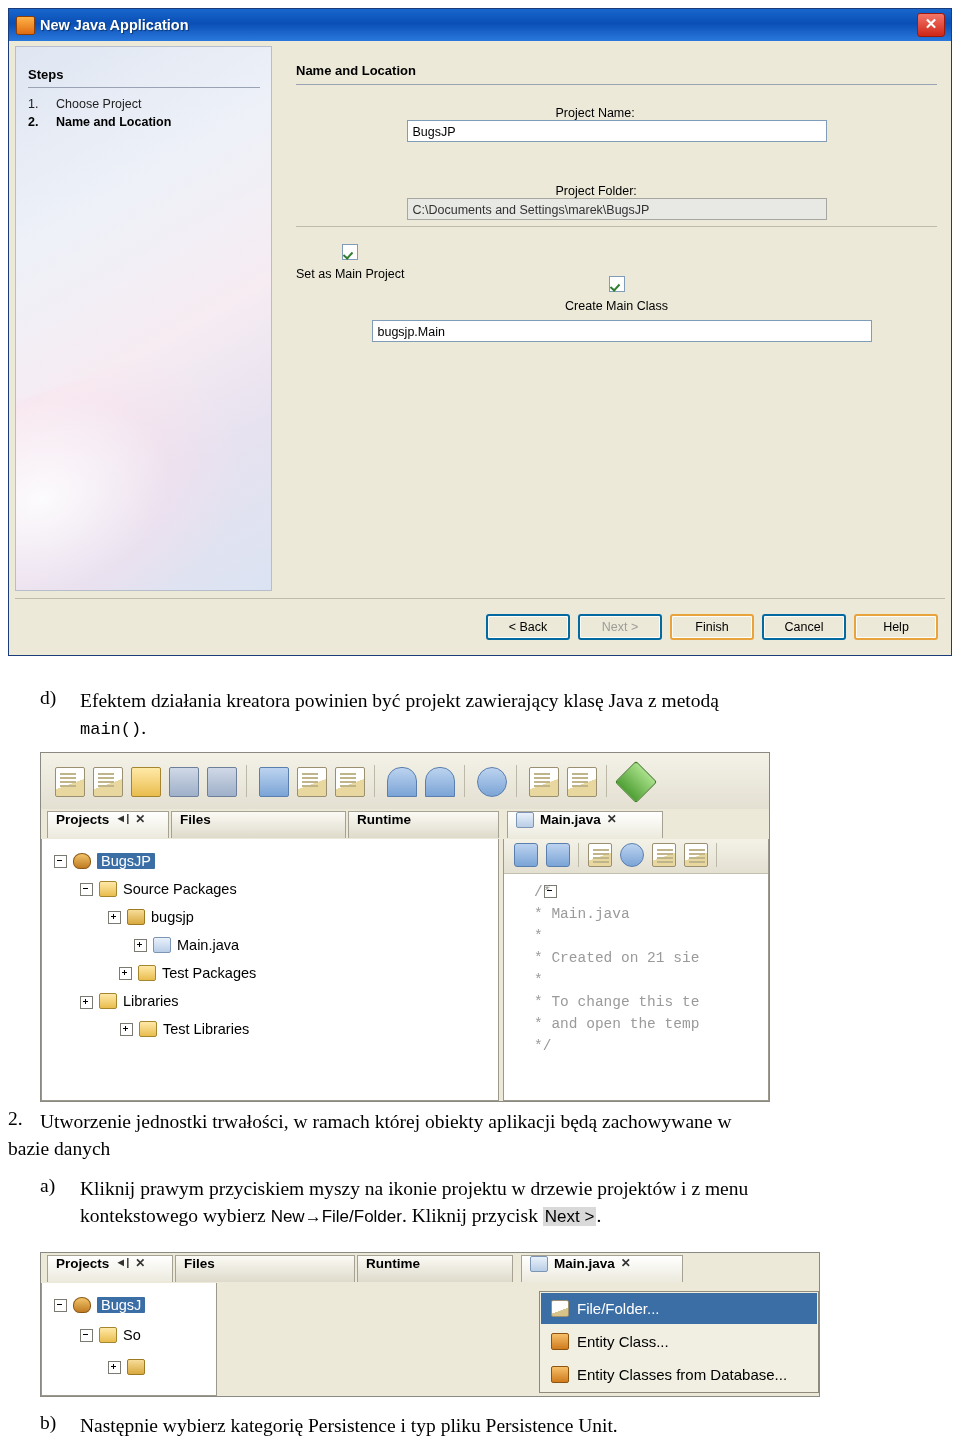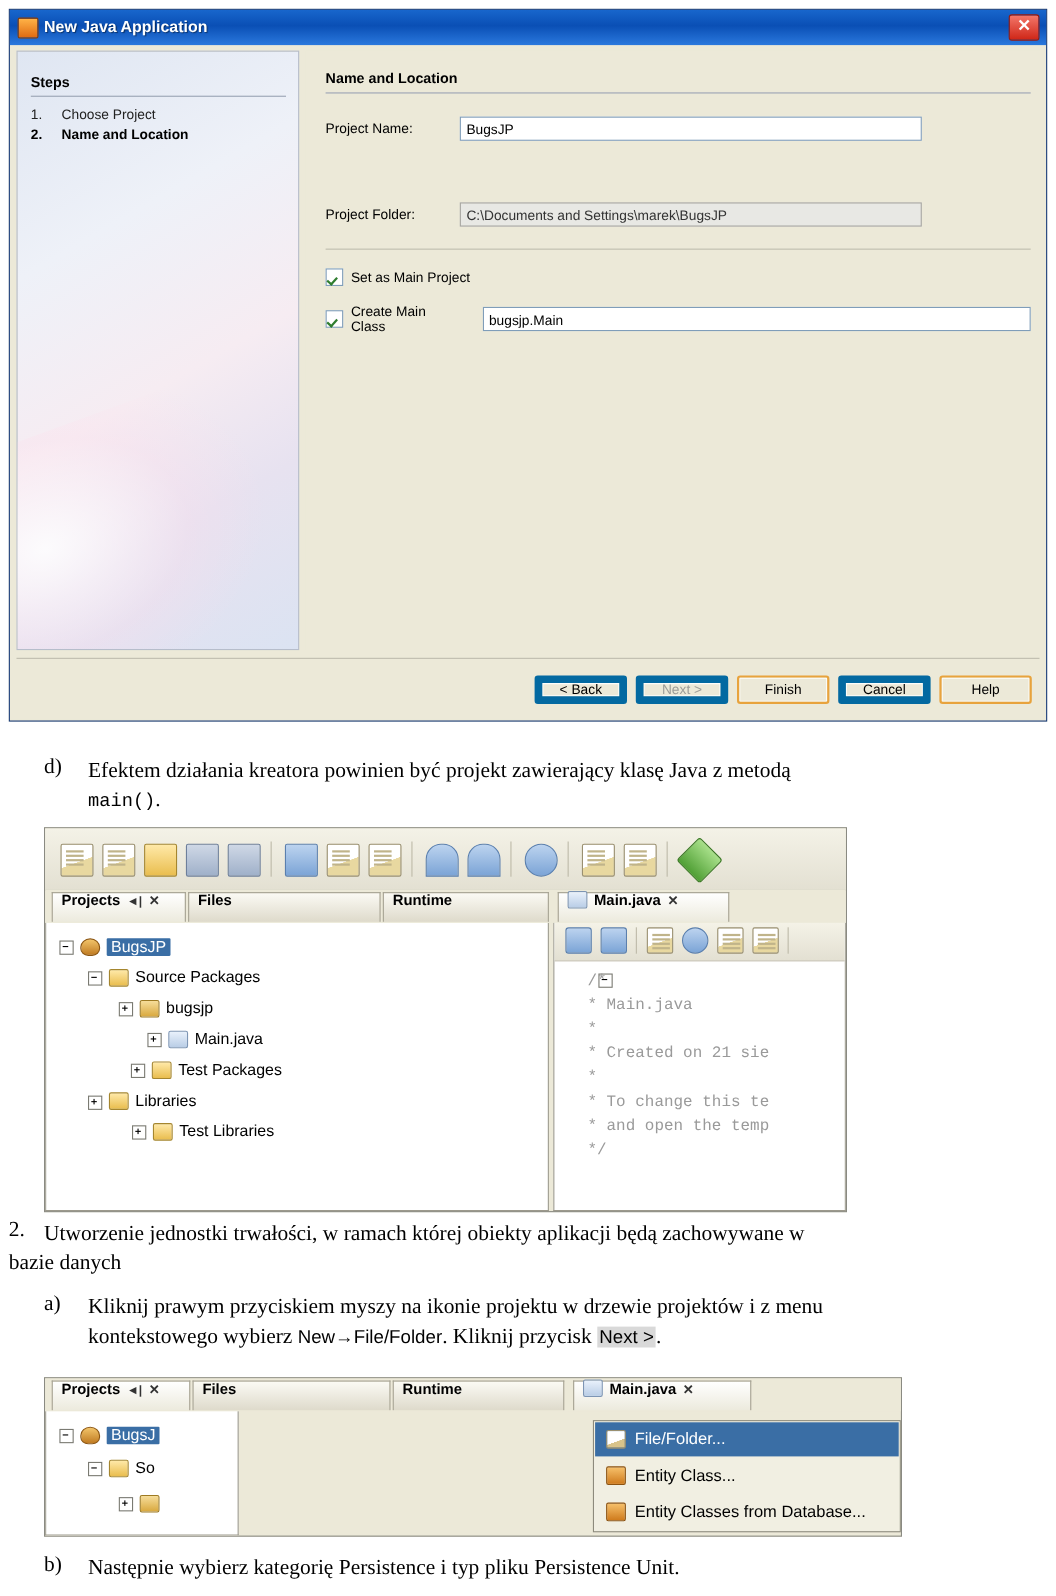--- a/index.html
+++ b/index.html
@@ -79,54 +79,54 @@
     position:absolute;left:268px;top:4px;right:5px;bottom:63px;
     background:#ece9d8;
   }
   .nl-title{
     position:absolute;left:18px;top:17px;
     font-family:"Liberation Sans",sans-serif;font-size:13px;font-weight:bold;
   }
   .nl-rule{
     position:absolute;left:18px;top:38px;right:8px;height:1px;background:#9aa3b4;
   }
-  .frow{position:absolute;display:flex;align-items:center;}
+  .frow{position:absolute;display:flex;align-items:center;flex-direction:column;}
   .flabel{
     font-family:"Liberation Sans",sans-serif;font-size:12.5px;color:#000;
     width:122px;flex:0 0 auto;
   }
   .finput{
     height:22px;background:#fff;border:1px solid #7f9db9;
     font-family:"Liberation Sans",sans-serif;font-size:12.5px;
     line-height:22px;padding:0 5px;box-sizing:border-box;color:#000;
     overflow:hidden;white-space:nowrap;
   }
   .finput.disabled{background:#e8e8e4;color:#333;border:1px solid #a7a6a0;}
   .fbtn{
     height:24px;background:#ece9d8;border:1px solid #7b7a74;border-radius:3px;
     font-family:"Liberation Sans",sans-serif;font-size:12.5px;color:#000;
     line-height:22px;text-align:center;box-sizing:border-box;
     box-shadow:inset 0 0 0 1px #fff;
   }
   .sep-h{position:absolute;left:18px;right:8px;height:1px;background:#bfbcae;}
-  .cbrow{position:absolute;display:flex;align-items:center;gap:7px;}
+  .cbrow{position:absolute;display:flex;align-items:center;gap:7px;flex-direction:column;}
   .cbox{
     width:14px;height:14px;background:#fff;border:1px solid #7f9db9;
     position:relative;flex:0 0 auto;
   }
   .cbox.checked:after{
     content:"";position:absolute;left:2px;top:5px;width:4px;height:7px;
     border:solid #2f7d2f;border-width:0 2px 2px 0;transform:rotate(42deg);
   }
   .cblabel{font-family:"Liberation Sans",sans-serif;font-size:12.5px;}
 
   .wiz-footer-rule{position:absolute;left:5px;right:5px;bottom:55px;height:1px;background:#bfbcae;}
   .wiz-buttons{position:absolute;right:12px;bottom:14px;display:flex;gap:8px;}
   .wbtn{
-    width:84px;height:26px;background:#ece9d8;border:7px solid #0369a1;border-radius:3px;
+    width:84px;height:26px;background:#ece9d8;border:2px solid #0369a1;border-radius:3px;
     font-family:"Liberation Sans",sans-serif;font-size:12.5px;color:#000;
     display:flex;align-items:center;justify-content:center;box-sizing:border-box;
     box-shadow:inset 0 0 0 1px #fdfdfa;
   }
   .wbtn.disabled{color:#9d9d99;}
   .wbtn.default{border:2px solid #e8a33d;}
 
   
   .para{
     position:absolute;
@@ -162,21 +162,21 @@
   .tb-green{background:linear-gradient(180deg,#a8e08a,#4f9f34);border:1px solid #3c7a26;transform:rotate(45deg);border-radius:3px;}
 
   .tabstrip{
     position:absolute;left:0;top:56px;right:0;height:30px;background:#ece9d8;
   }
   .tab{
     position:absolute;top:2px;height:27px;
     background:linear-gradient(180deg,#fbfaf4,#dedacb);
     border:1px solid #a6a293;border-bottom:none;
     font-family:"Liberation Sans",sans-serif;font-size:13.5px;font-weight:bold;
-    color:#000;display:flex;align-items:flex-end;padding:12px 8px;box-sizing:border-box;gap:6px;
+    color:#000;display:flex;align-items:flex-start;padding:0 8px;box-sizing:border-box;gap:6px;
   }
   .tab.active{background:linear-gradient(180deg,#ffffff,#eceadd);}
   .tab .xm{font-size:12px;font-weight:bold;color:#333;}
   .tab .sp{font-size:11px;color:#333;}
   .tree{
     position:absolute;left:0;top:86px;width:458px;bottom:0;
     background:#fff;border:1px solid #9c998c;border-top:none;box-sizing:border-box;
     overflow:hidden;
   }
   .tnode{position:absolute;display:flex;align-items:center;gap:6px;font-family:"Liberation Sans",sans-serif;font-size:14.5px;color:#000;white-space:nowrap;}

